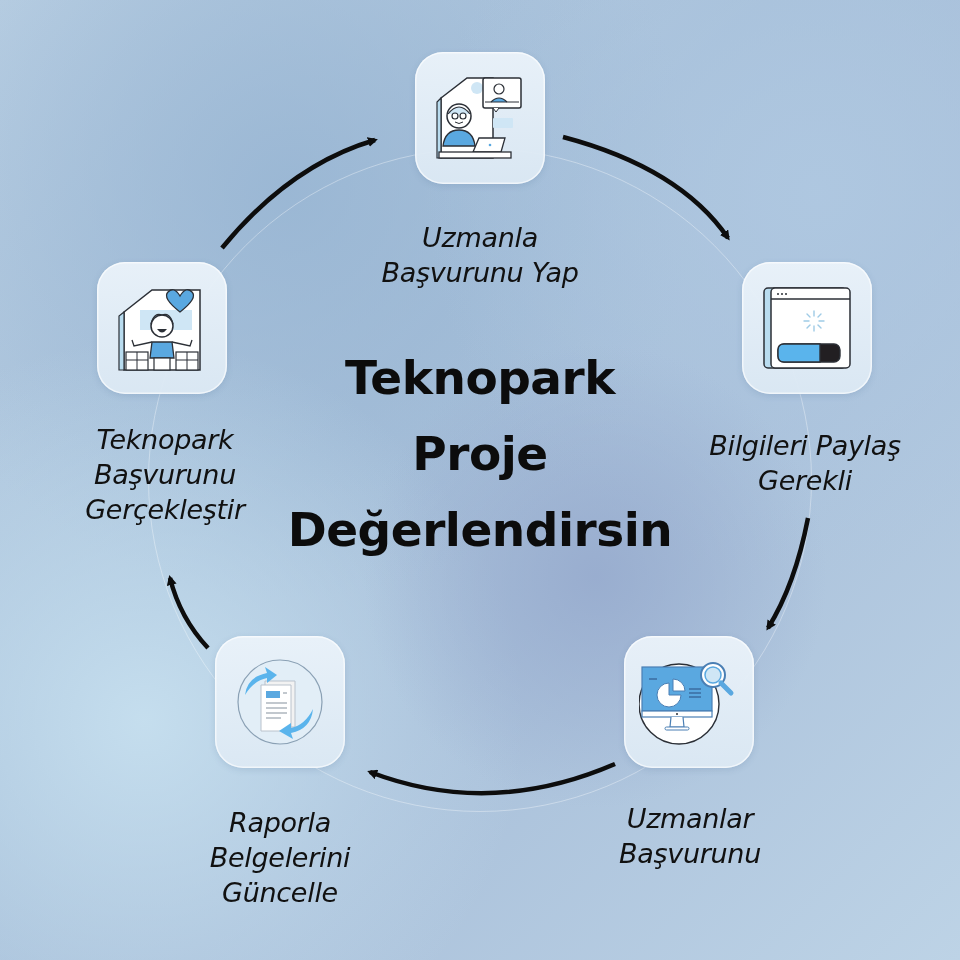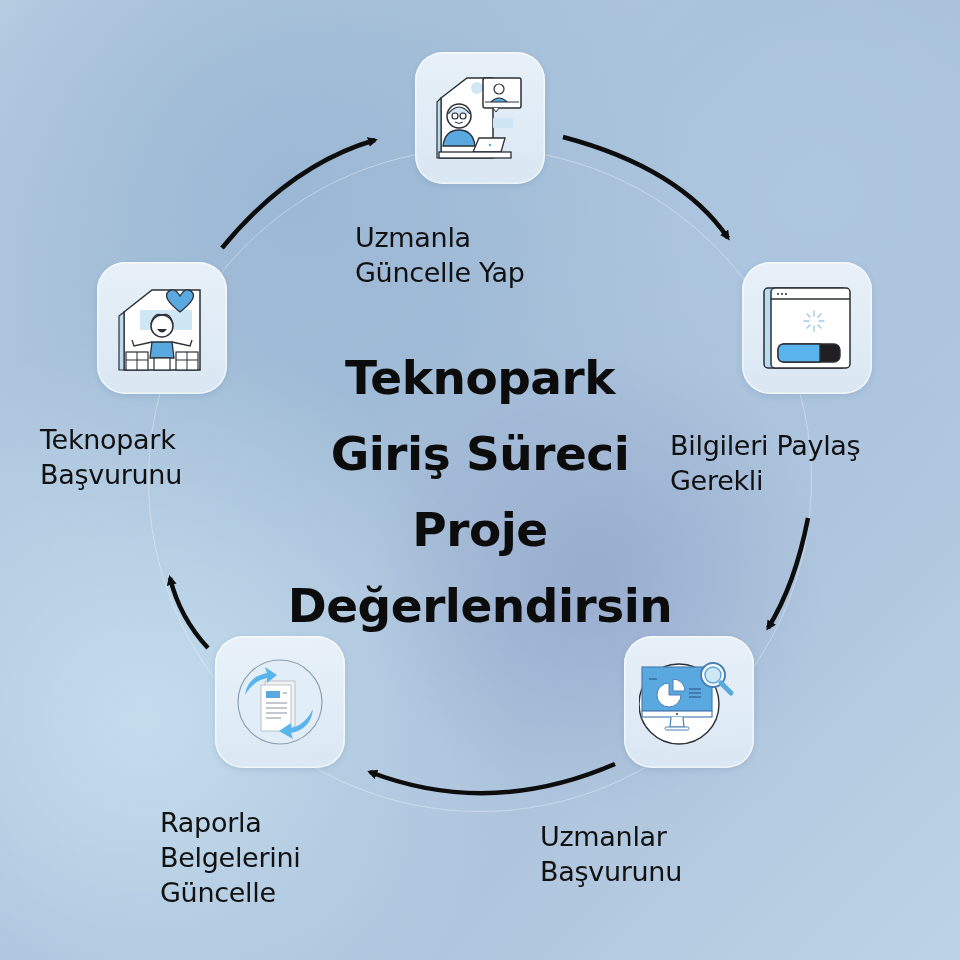--- a/index.html
+++ b/index.html
@@ -20,23 +20,23 @@
     }
     svg.arrows { position: absolute; left: 0; top: 0; }
     .tile {
       position: absolute; width: 130px; height: 132px; border-radius: 28px;
       background: linear-gradient(180deg, rgba(235,243,250,0.95) 0%, rgba(220,233,244,0.95) 100%);
       box-shadow: 0 2px 6px rgba(80,110,150,0.18), inset 0 0 0 1.5px rgba(255,255,255,0.6);
       display: flex; align-items: center; justify-content: center;
     }
     .tile svg { display: block; }
     .label {
-      position: absolute; color: #111;
+      position: absolute; text-align: center; color: #111;
       font-size: 27px; line-height: 35px; font-weight: 500;
-      font-family: "DejaVu Sans", sans-serif; letter-spacing: -0.3px;
+      font-family: "DejaVu Sans", sans-serif; letter-spacing: -0.3px; font-style: italic;
     }
     .label span { display: block; white-space: nowrap; }
     .center-title {
       position: absolute; left: 230px; top: 340px; width: 500px; text-align: center;
       font-size: 47px; line-height: 76px; font-weight: bold; color: #0c0c0c;
       font-family: "DejaVu Sans", sans-serif; letter-spacing: -0.5px;
     }
     .center-title span { display: block; white-space: nowrap; }
   </style>
 </head>
@@ -81,21 +81,21 @@
     <rect x="50" y="6" width="38" height="30" rx="2" fill="#fff" stroke="#2b2f36" stroke-width="1.5"></rect>
     <circle cx="66" cy="17" r="5" fill="#fff" stroke="#2b2f36" stroke-width="1.2"></circle>
     <path d="M58,30 Q66,22 74,30" fill="#5aa8e0" stroke="#2b2f36" stroke-width="1.1"></path>
     <line x1="52" y1="30" x2="86" y2="30" stroke="#2b2f36" stroke-width="1"></line>
     <path d="M60,36 L63,40 L66,36" fill="#fff" stroke="#2b2f36" stroke-width="1"></path>
     <rect x="60" y="46" width="20" height="10" rx="1" fill="#cfe6f5"></rect>
   </svg>
 </div>
 <div class="label" style="left:355px; top:220px; width:250px;">
   <span>Uzmanla</span>
-  <span>Güncelle Yap</span>
+  <span>Başvurunu Yap</span>
 </div>
 
 <div class="tile" style="left:742px; top:262px;">
   <svg width="90" height="84" viewBox="0 0 90 84">
     <rect x="2" y="2" width="82" height="80" rx="4" fill="#b9dcef" stroke="#2b2f36" stroke-width="1.5"></rect>
     <rect x="9" y="2" width="79" height="80" rx="4" fill="#fff" stroke="#2b2f36" stroke-width="1.5"></rect>
     <line x1="9" y1="13" x2="88" y2="13" stroke="#2b2f36" stroke-width="1.3"></line>
     <circle cx="16" cy="8" r="1" fill="#2b2f36"></circle>
     <circle cx="20" cy="8" r="1" fill="#2b2f36"></circle>
     <circle cx="24" cy="8" r="1" fill="#2b2f36"></circle>
@@ -130,21 +130,21 @@
     <path d="M34,22 A12,12 0 0,1 46,34 L34,34 Z" fill="#fff" stroke="#4a7fb4" stroke-width="1"></path>
     <line x1="50" y1="32" x2="62" y2="32" stroke="#2b4f80" stroke-width="1"></line>
     <line x1="50" y1="36" x2="62" y2="36" stroke="#2b4f80" stroke-width="1"></line>
     <line x1="50" y1="40" x2="62" y2="40" stroke="#2b4f80" stroke-width="1"></line>
     <line x1="10" y1="22" x2="18" y2="22" stroke="#2b4f80" stroke-width="1"></line>
     <circle cx="74" cy="18" r="12" fill="#fff" stroke="#4a7fb4" stroke-width="2"></circle>
     <circle cx="74" cy="18" r="8" fill="#cfe6f5" stroke="#5aa8e0" stroke-width="1.5"></circle>
     <line x1="82" y1="26" x2="92" y2="36" stroke="#5aa8e0" stroke-width="5" stroke-linecap="round"></line>
   </svg>
 </div>
-<div class="label" style="left:540px; top:819px; width:300px;">
+<div class="label" style="left:540px; top:801px; width:300px;">
   <span>Uzmanlar</span>
   <span>Başvurunu</span>
 </div>
 
 <div class="tile" style="left:215px; top:636px;">
   <svg width="90" height="90" viewBox="0 0 90 90">
     <circle cx="45" cy="45" r="42" fill="#e2eef7" stroke="#8aa0b4" stroke-width="1.2"></circle>
     <path d="M30,24 L60,24 L60,70 L30,70 Z" fill="#f2f2f2" stroke="#b9c2cc" stroke-width="1"></path>
     <path d="M26,28 L56,28 L56,74 L26,74 Z" fill="#fff" stroke="#b9c2cc" stroke-width="1"></path>
     <rect x="31" y="34" width="14" height="7" fill="#5aa8e0"></rect>
@@ -180,20 +180,20 @@
     <line x1="12" y1="78" x2="34" y2="78" stroke="#2b2f36" stroke-width="1"></line>
     <line x1="23" y1="70" x2="23" y2="88" stroke="#2b2f36" stroke-width="1"></line>
     <rect x="62" y="70" width="22" height="18" fill="#fff" stroke="#2b2f36" stroke-width="1.2"></rect>
     <line x1="62" y1="78" x2="84" y2="78" stroke="#2b2f36" stroke-width="1"></line>
     <line x1="73" y1="70" x2="73" y2="88" stroke="#2b2f36" stroke-width="1"></line>
   </svg>
 </div>
 <div class="label" style="left:40px; top:422px; width:250px;">
   <span>Teknopark</span>
   <span>Başvurunu</span>
+  <span>Gerçekleştir</span>
 </div>
 
 <div class="center-title">
   <span>Teknopark</span>
-  <span>Giriş Süreci</span>
   <span>Proje</span>
   <span>Değerlendirsin</span>
 </div>
 
 </body></html>

